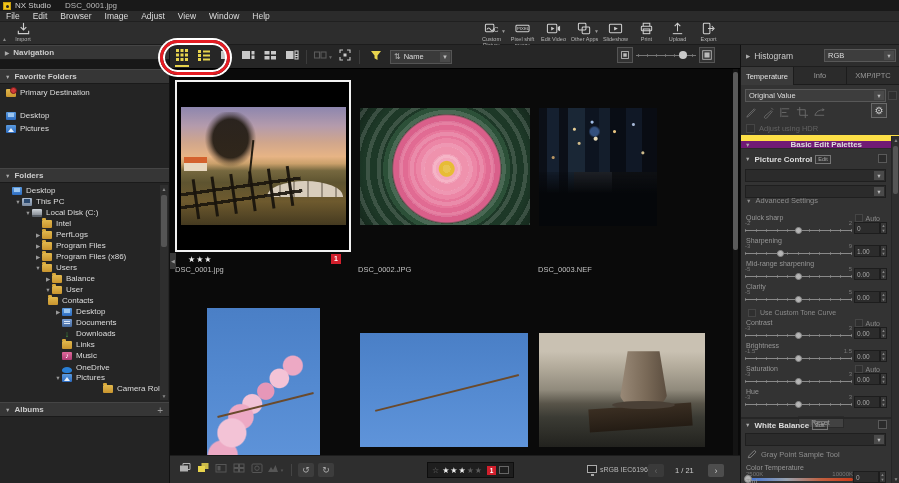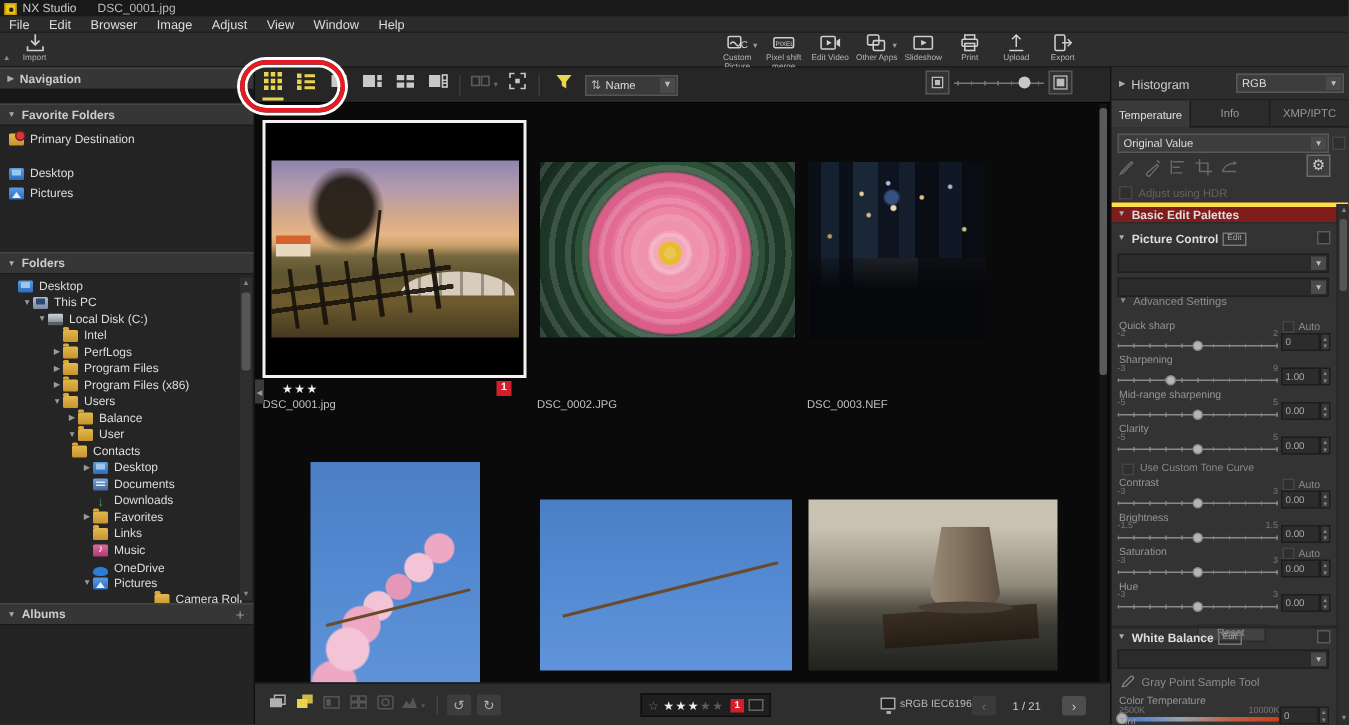--- a/index.html
+++ b/index.html
@@ -144,21 +144,21 @@
   .tab.active{background:#3a3a3a;color:#e0e0e0;border-bottom:none;}
   .cb{display:inline-block;width:9px;height:9px;background:#2b2b2b;border:1px solid #5a5a5a;flex:none;}
   .cb.dim{border-color:#454545;background:#2f2f2f;}
   .rp-cb{position:absolute;}
   .tool-ic{position:absolute;top:60px;width:13px;height:13px;color:#6a6a6a;}
   .gearbox{position:absolute;right:12px;top:58px;width:16px;height:15px;background:#3d3d3d;border:1px solid #6a6a6a;color:#ccc;font-size:10px;display:flex;align-items:center;justify-content:center;line-height:0;}
   .hdr-row{position:absolute;left:5px;top:79px;display:flex;align-items:center;font-size:7.5px;color:#636363;}
   .hdr-row .cb{margin-right:4px;}
   .sec-h{position:absolute;left:0;width:159px;display:flex;align-items:center;padding-left:4px;font-size:8px;color:#ddd;font-weight:bold;}
   .sec-h .arr{font-size:5.5px;color:#aaa;margin-right:4px;font-weight:normal;}
-  .basic-h{top:90px;height:14px;background:#7f1d1d;border-top:3px solid #fde047;border-bottom:1px solid #2a2a2a;}
+  .basic-h{top:90px;height:14px;background:#701a75;border-top:6px solid #fde047;border-bottom:1px solid #2a2a2a;gap:36px;}
   .pc-h{top:107px;height:14px;}
   .wb-h{top:372px;height:14px;border-top:2px solid #262626;}
   .editbadge{font-size:5.5px;font-weight:normal;color:#aaa;border:1px solid #777;padding:0 2px;margin-left:3px;line-height:7px;}
   .adv-h{position:absolute;left:5px;top:151px;display:flex;align-items:center;font-size:7.5px;color:#8d8d8d;}
   .adv-h .arr{font-size:5.5px;margin-right:4px;}
   #sliders{position:absolute;left:0;top:169px;width:159px;}
   .sblock{position:relative;height:23px;}
   .slabel{position:absolute;left:5px;top:0;font-size:7px;color:#969696;}
   .sauto{position:absolute;right:20px;top:0;display:flex;align-items:center;font-size:7px;color:#8a8a8a;}
   .sauto .cb{width:8px;height:8px;margin-right:3px;}
@@ -403,25 +403,20 @@
           <span class="exp"></span>
           <span class="fi fi-documents"></span>
           <span>Documents</span>
         </div>
         <div class="tree-item" style="padding-left: 54px;">
           <span class="exp"></span>
           <span class="fi fi-downloads">↓</span>
           <span>Downloads</span>
         </div>
         <div class="tree-item" style="padding-left: 54px;">
-          <span class="exp">▶</span>
-          <span class="fi fi-folder"></span>
-          <span>Favorites</span>
-        </div>
-        <div class="tree-item" style="padding-left: 54px;">
           <span class="exp"></span>
           <span class="fi fi-folder"></span>
           <span>Links</span>
         </div>
         <div class="tree-item" style="padding-left: 54px;">
           <span class="exp"></span>
           <span class="fi fi-music">♪</span>
           <span>Music</span>
         </div>
         <div class="tree-item" style="padding-left: 54px; align-items: flex-end;">

